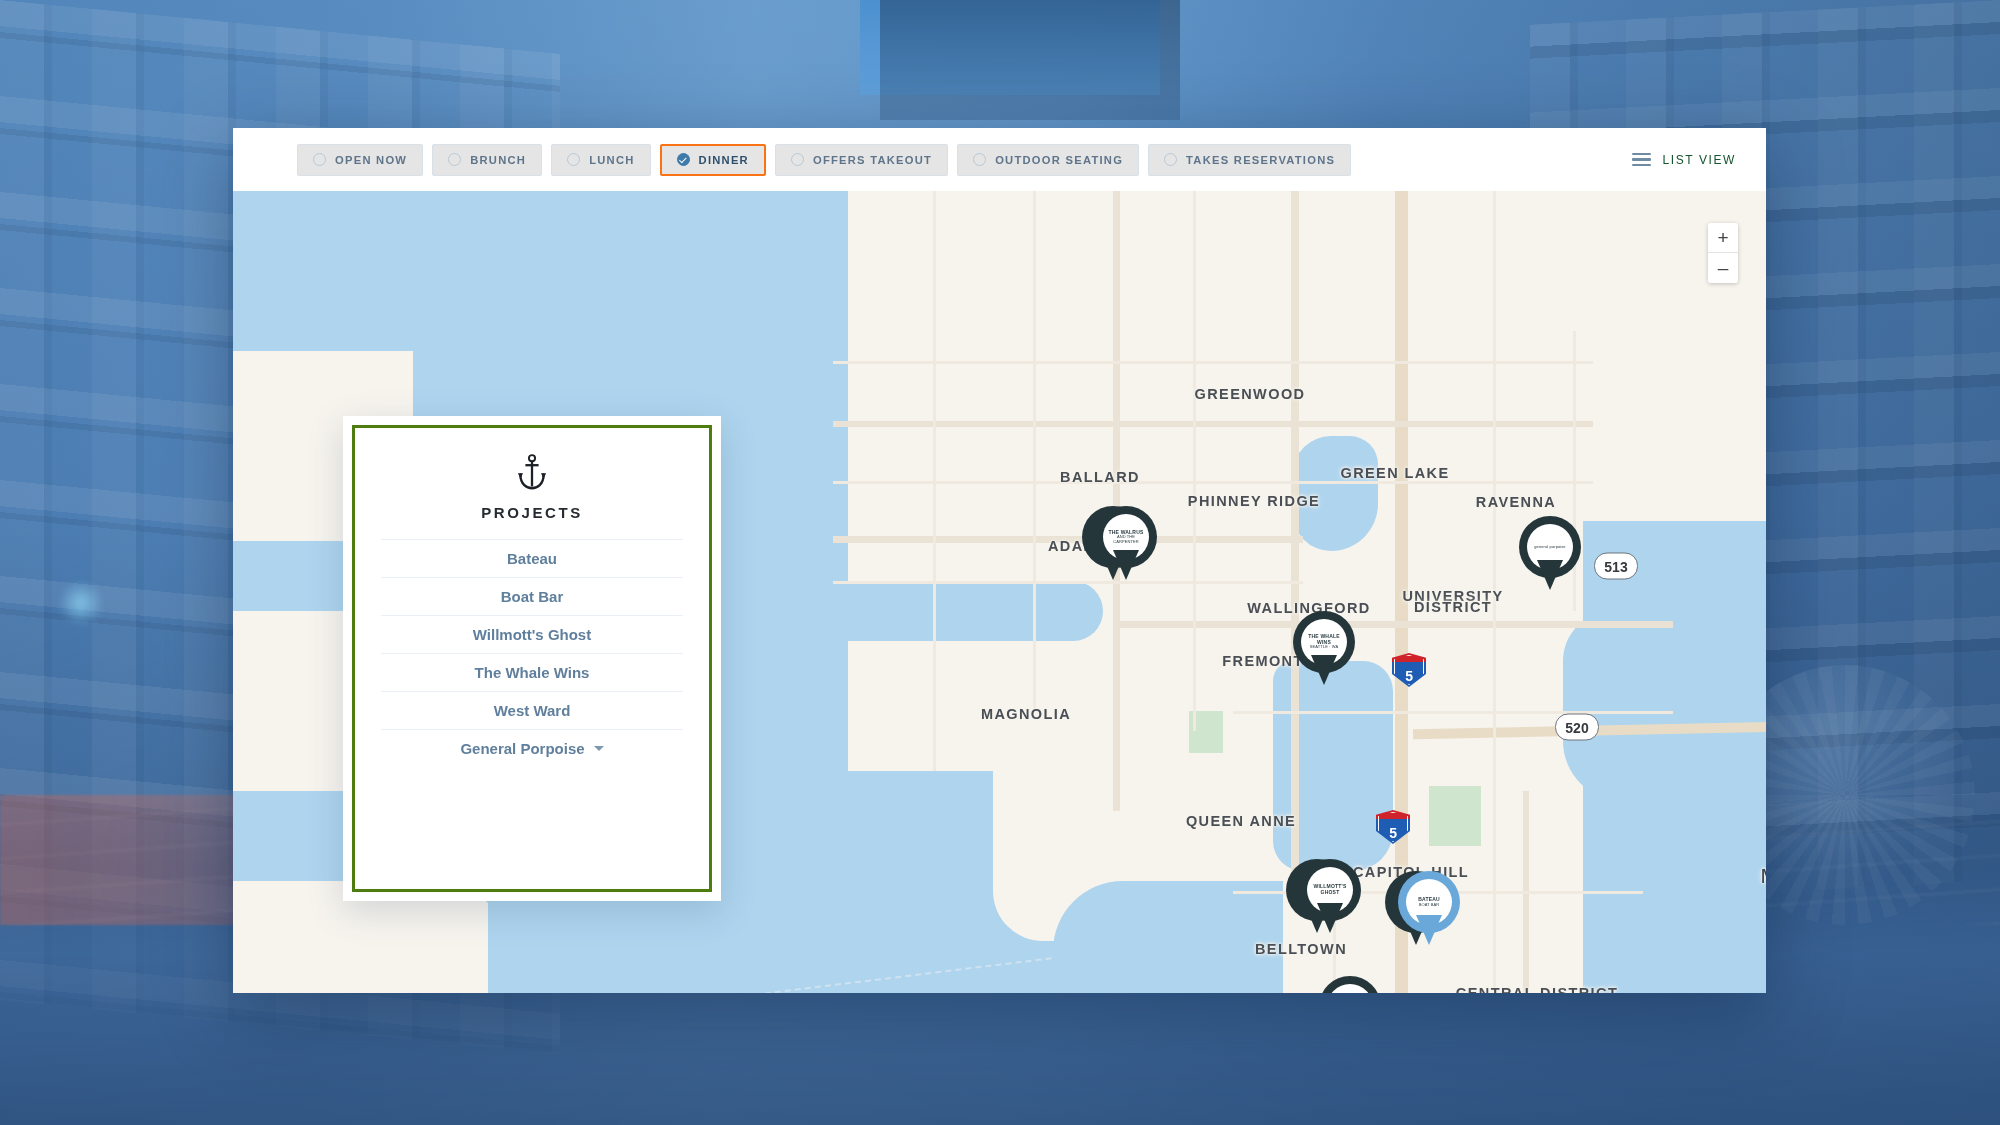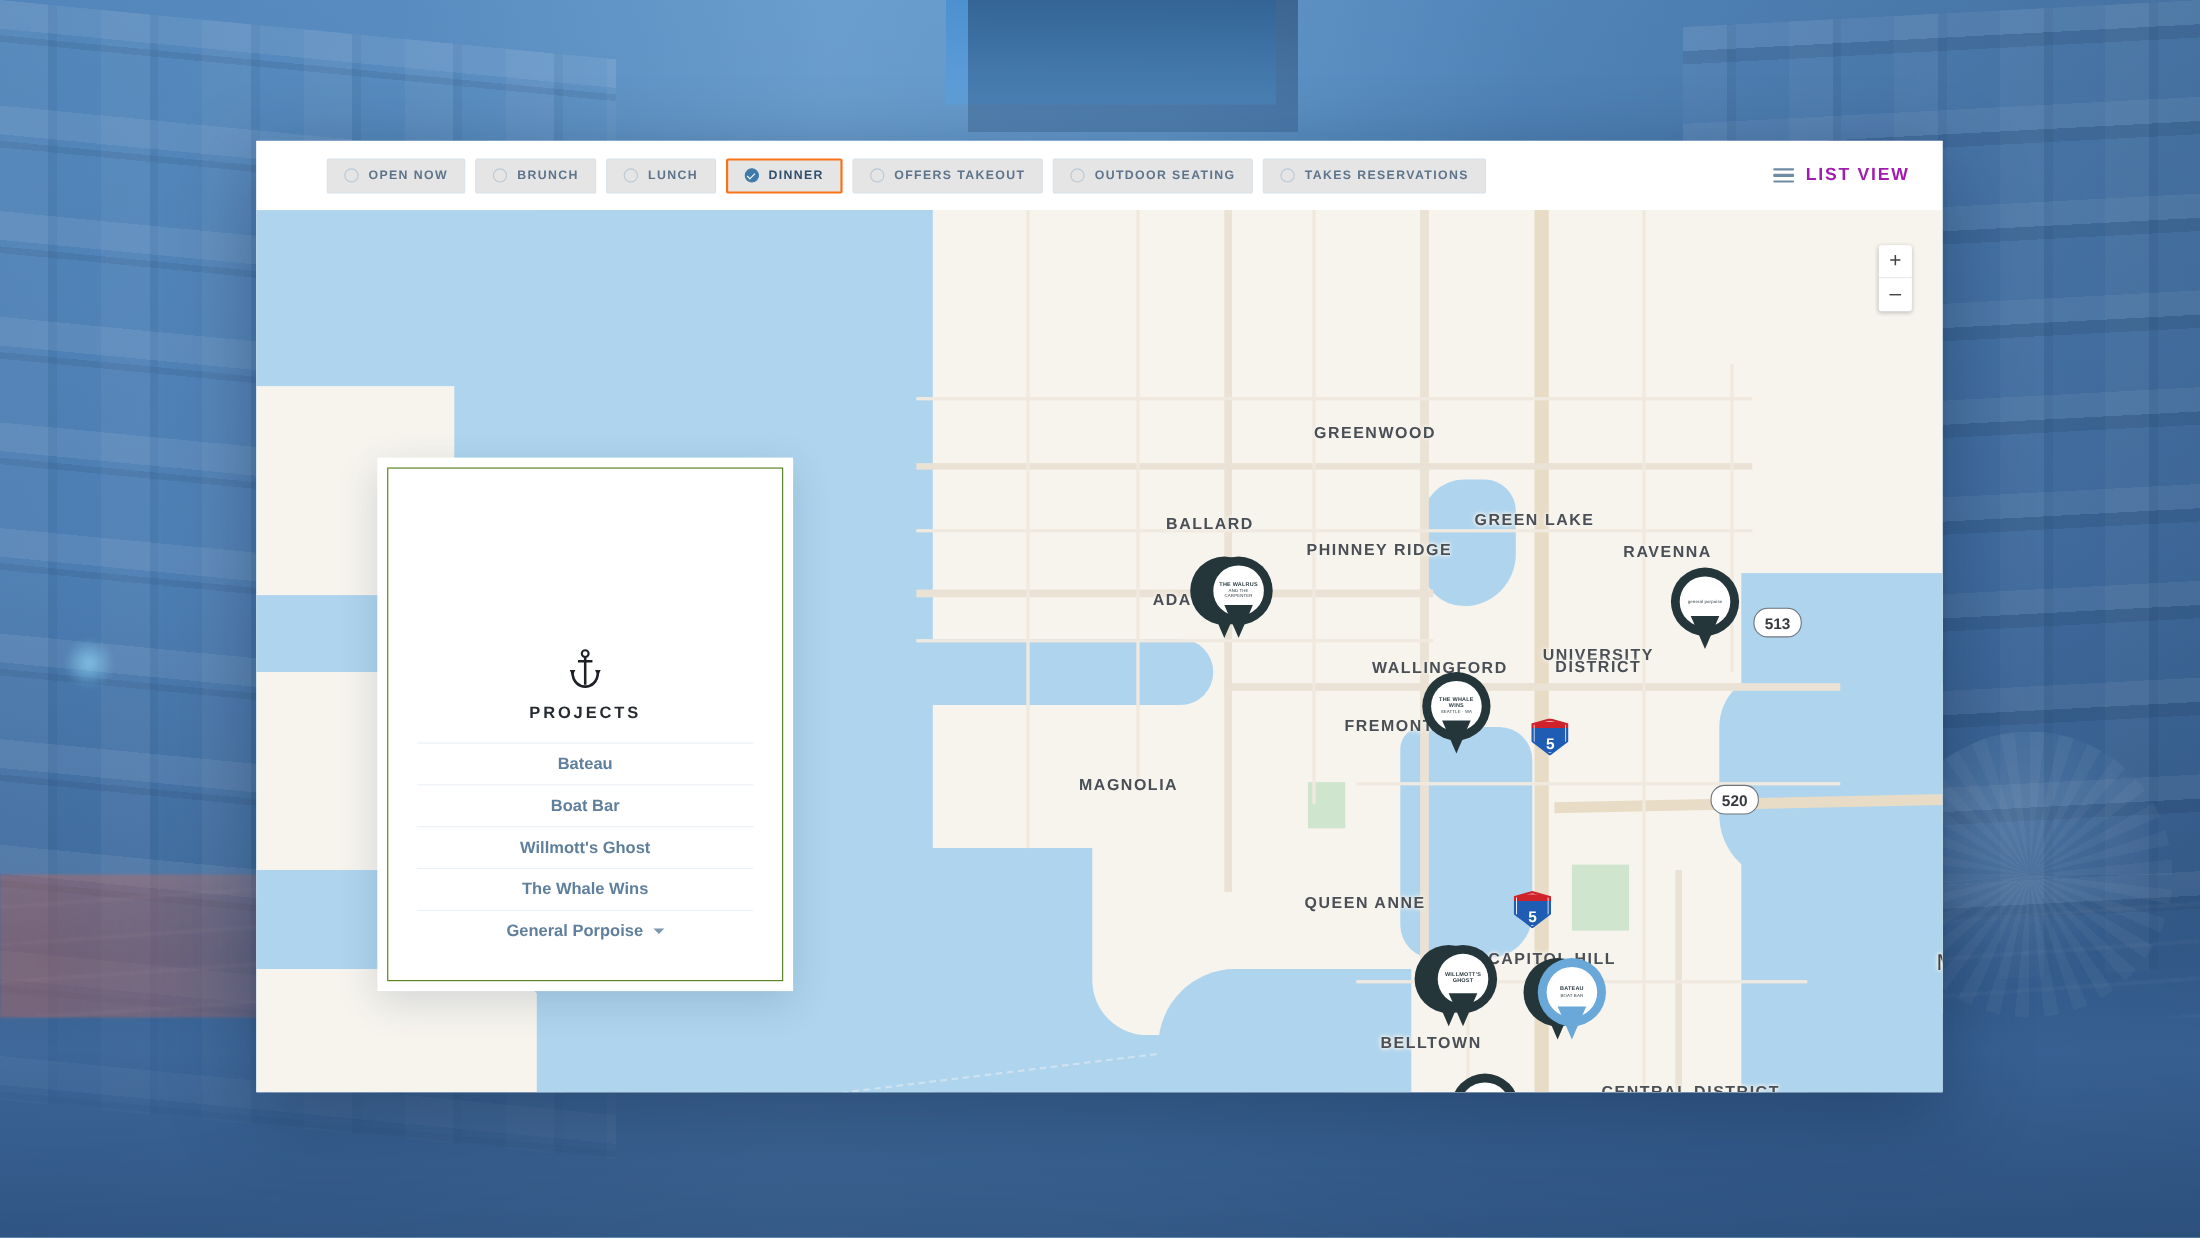--- a/index.html
+++ b/index.html
@@ -131,21 +131,21 @@
     width:6px; height:3px; border-left:1.6px solid #fff; border-bottom:1.6px solid #fff;
     transform:rotate(-45deg) translate(0px,-1px);
   }
   #list-view-btn{
     margin-left:auto; display:flex; align-items:center; gap:11px;
     cursor:pointer; padding:6px 4px;
   }
   #hamburger{ display:flex; flex-direction:column; gap:3px; }
   #hamburger i{ display:block; width:19px; height:2.4px; background:#6f8ba3; border-radius:1px; }
   #list-view-label{
-    font-size:16px; letter-spacing:1.6px; font-weight:700; color:#a21caf;
+    font-size:12px; letter-spacing:1.6px; font-weight:400; color:#14532d;
   }
 
   
   #map{
     position:absolute; left:0; top:63px; right:0; bottom:0;
     background:#aed4ee; overflow:hidden;
   }
   .land{ position:absolute; background:#f7f4ee; }
   .water{ position:absolute; background:#aed4ee; }
   .park{ position:absolute; background:#cfe5cd; }
@@ -228,22 +228,22 @@
   .logo-txt{ font-size:5px; line-height:1.15; color:#2a3a40; text-align:center; font-weight:700; letter-spacing:.2px; }
   .logo-txt.sm{ font-size:4px; font-weight:400; letter-spacing:.1px; }
 
   
   #projects-panel{
     position:absolute; left:110px; top:225px; width:378px; height:485px;
     background:#fff; box-shadow:0 10px 34px rgba(40,70,100,.18);
     padding:9px;
   }
   #projects-inner{
-    border:1px solid #4d7c0f; height:100%; padding:26px 26px 26px;
-    display:flex; flex-direction:column;justify-content:flex-end;
+    border:3px solid #4d7c0f; height:100%; padding:26px 26px 14px;
+    display:flex; flex-direction:column;
   }
   #anchor-icon{ display:flex; justify-content:center; margin-bottom:14px; }
   #projects-title{
     text-align:center; font-size:15px; font-weight:700;
     letter-spacing:2.6px; color:#262b31; margin-bottom:18px;
   }
   .proj-item{
     text-align:center; font-size:15px; font-weight:700; color:#5f7f9c;
     padding:10px 0; border-top:1px solid #eaf0f5; cursor:pointer;
   }
@@ -474,20 +474,21 @@
             <path d="M0.9 19.2 L3.4 24.4 L6.1 19.2 Z" fill="#1d2127"></path>
             <path d="M23.9 19.2 L26.6 24.4 L29.1 19.2 Z" fill="#1d2127"></path>
           </svg>
         </div>
         <div id="projects-title">PROJECTS</div>
         <div id="projects-list">
             <div class="proj-item"><span>Bateau</span></div>
             <div class="proj-item"><span>Boat Bar</span></div>
             <div class="proj-item"><span>Willmott's Ghost</span></div>
             <div class="proj-item"><span>The Whale Wins</span></div>
+            <div class="proj-item"><span>West Ward</span></div>
             <div class="proj-item last">
               <span>General Porpoise</span>
               <span class="caret"></span>
             </div>
           </div>
       </div>
     </div>
 
   </div>
 </div>

